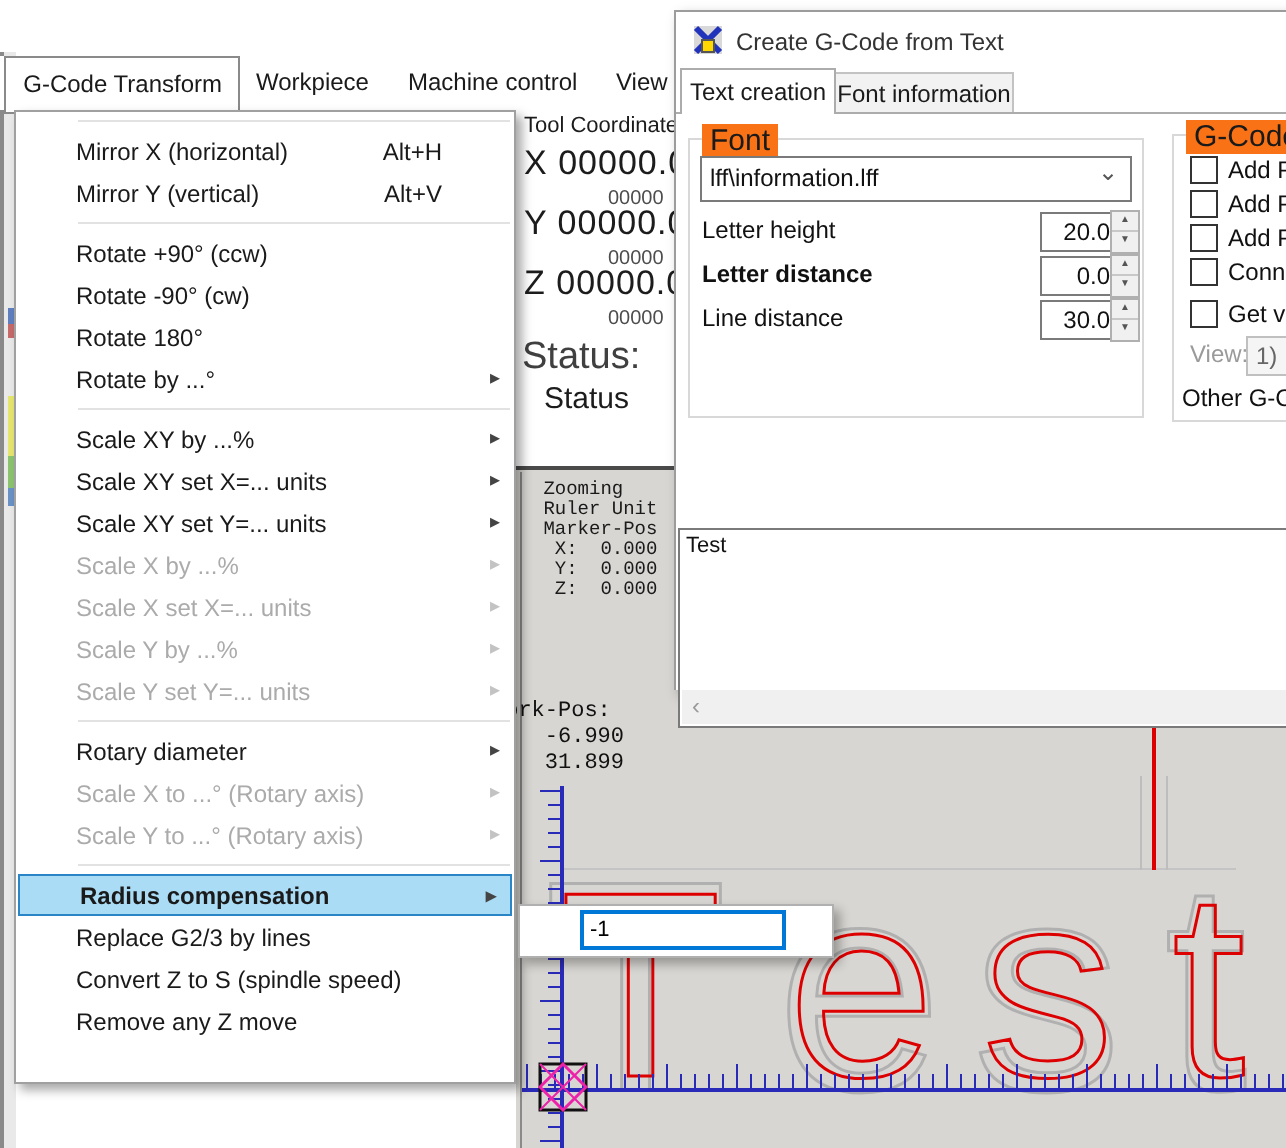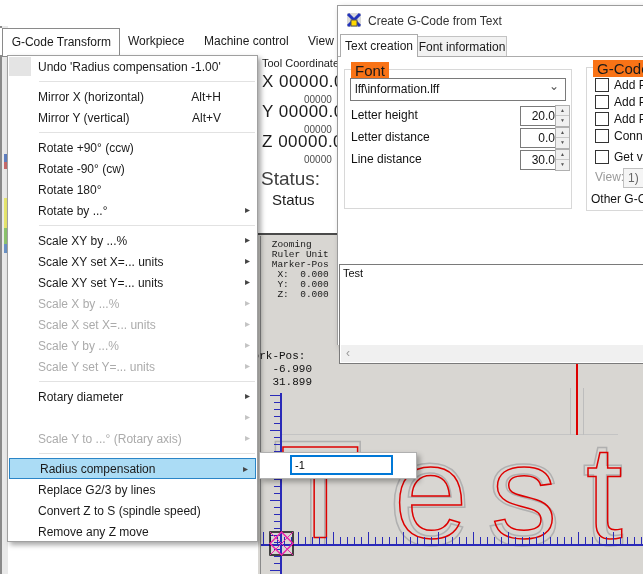--- a/index.html
+++ b/index.html
@@ -94,21 +94,21 @@
   #dlg-scroll-left{position:absolute;left:5px;top:1px;font-size:12px;color:#999;}
 
   
   #menu{left:7px;top:55px;width:251px;height:487px;background:#fff;border:1px solid #a0a0a0;
         box-shadow:3px 3px 5px rgba(0,0,0,.35);box-sizing:border-box;}
   .mi{position:relative;height:21px;display:flex;align-items:center;padding-left:30px;font-size:12px;color:#1a1a1a;}
   .mi .lab{white-space:nowrap;}
   .mi .short{margin-left:auto;margin-right:36px;}
   .mi .arrow{position:absolute;right:7px;top:4px;font-size:10px;color:#444;}
   .mi.disabled{color:#ababab;} .mi.disabled .arrow{color:#c3c3c3;}
-  .mi.highlight{background:#abdcf5;border:1px solid #2a85c7;box-sizing:border-box;margin:0 1px;}
+  .mi.highlight{background:#abdcf5;border:1px solid #2a85c7;box-sizing:border-box;margin:0 1px;font-weight:bold;}
   .msep{height:1px;background:#e2e2e2;margin:4px 2px 4px 31px;}
   #undo-icon{position:absolute;left:1px;top:1px;width:22px;height:19px;background:#e4e4e4;}
 
   
   #popup{left:259px;top:452px;width:158px;height:27px;background:#fff;border:1px solid #b0b0b0;
          box-shadow:3px 3px 5px rgba(0,0,0,.3);box-sizing:border-box;}
   #popup input{position:absolute;left:30px;top:2px;width:96px;height:16px;border:2px solid #0078d7;
          font-family:"Liberation Sans",sans-serif;font-size:11px;padding:0 0 0 3px;outline:none;}
 </style>
 </head>
@@ -206,21 +206,21 @@
       <div id="font-combo">
         <span class="val">lff\information.lff</span>
         <span class="chev">⌄</span>
       </div>
       <div class="frow-label" style="top:38px;">Letter height</div>
       <div class="spinbox" style="top:36px;">20.0</div>
       <div class="spinbtns" style="top:35px;">
         <span class="up">▲</span>
         <span class="dn">▼</span>
       </div>
-      <div class="frow-label" style="top:60px;">Letter distance</div>
+      <div class="frow-label" style="top:60px;font-weight:bold;">Letter distance</div>
       <div class="spinbox" style="top:58px;">0.0</div>
       <div class="spinbtns" style="top:57px;">
         <span class="up">▲</span>
         <span class="dn">▼</span>
       </div>
       <div class="frow-label" style="top:82px;">Line distance</div>
       <div class="spinbox" style="top:80px;">30.0</div>
       <div class="spinbtns" style="top:79px;">
         <span class="up">▲</span>
         <span class="dn">▼</span>
@@ -258,24 +258,20 @@
       <div id="dlg-text">Test</div>
       <div id="dlg-scrollbar">
         <span id="dlg-scroll-left">‹</span>
       </div>
     </div>
 
   </div>
 </div>
 
 <div class="abs" id="menu">
-  <div class="mi">
-    <div id="undo-icon"></div>
-    <span class="lab">Undo 'Radius compensation -1.00'</span>
-    </div>
   <div class="msep"></div>
   <div class="mi">
     <span class="lab">Mirror X (horizontal)</span>
     <span class="short">Alt+H</span>
     </div>
   <div class="mi">
     <span class="lab">Mirror Y (vertical)</span>
     <span class="short">Alt+V</span>
     </div>
   <div class="msep"></div>
@@ -320,20 +316,21 @@
   <div class="mi disabled">
       <span class="lab">Scale Y set Y=... units</span>
     <span class="arrow">▸</span>
     </div>
   <div class="msep"></div>
   <div class="mi">
       <span class="lab">Rotary diameter</span>
     <span class="arrow">▸</span>
     </div>
   <div class="mi disabled">
+      <span class="lab">Scale X to ...° (Rotary axis)</span>
     <span class="arrow">▸</span>
     </div>
   <div class="mi disabled">
       <span class="lab">Scale Y to ...° (Rotary axis)</span>
     <span class="arrow">▸</span>
     </div>
   <div class="msep"></div>
   <div class="mi highlight">
       <span class="lab">Radius compensation</span>
     <span class="arrow">▸</span>

